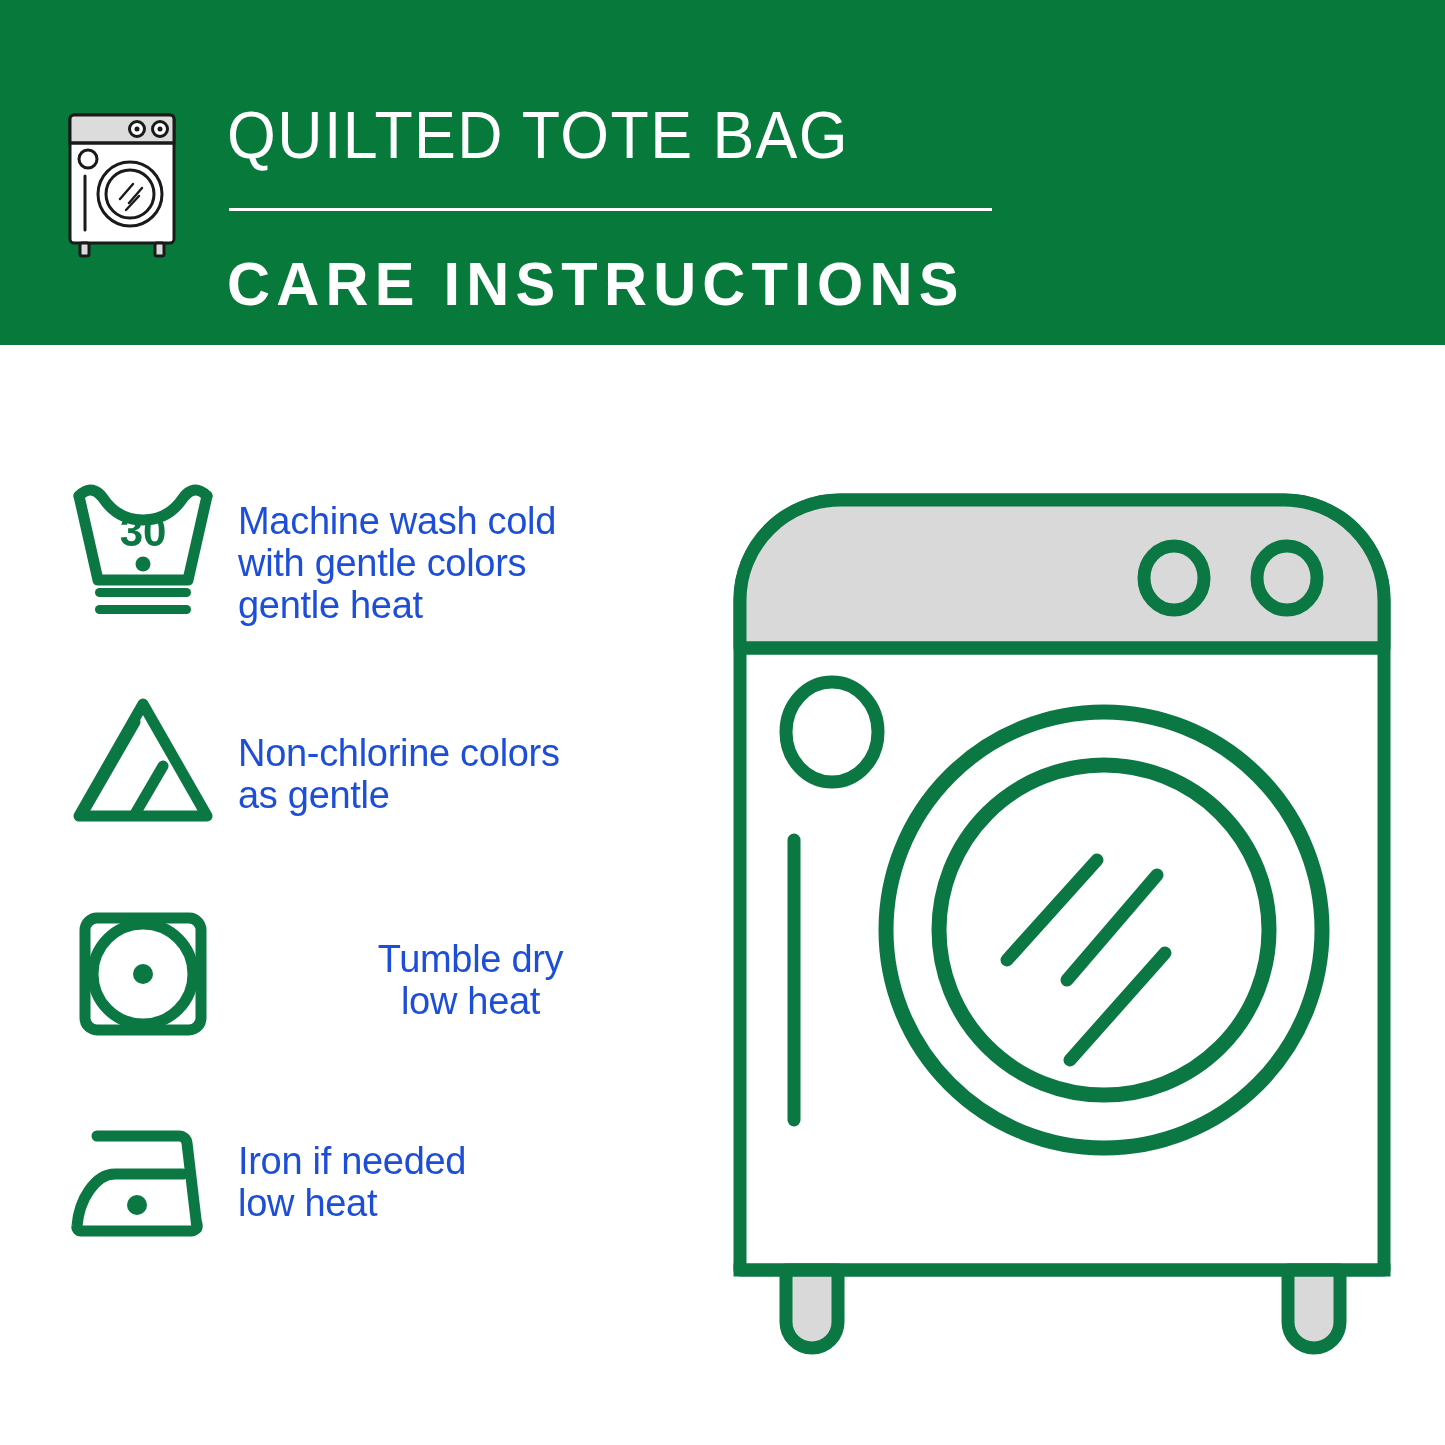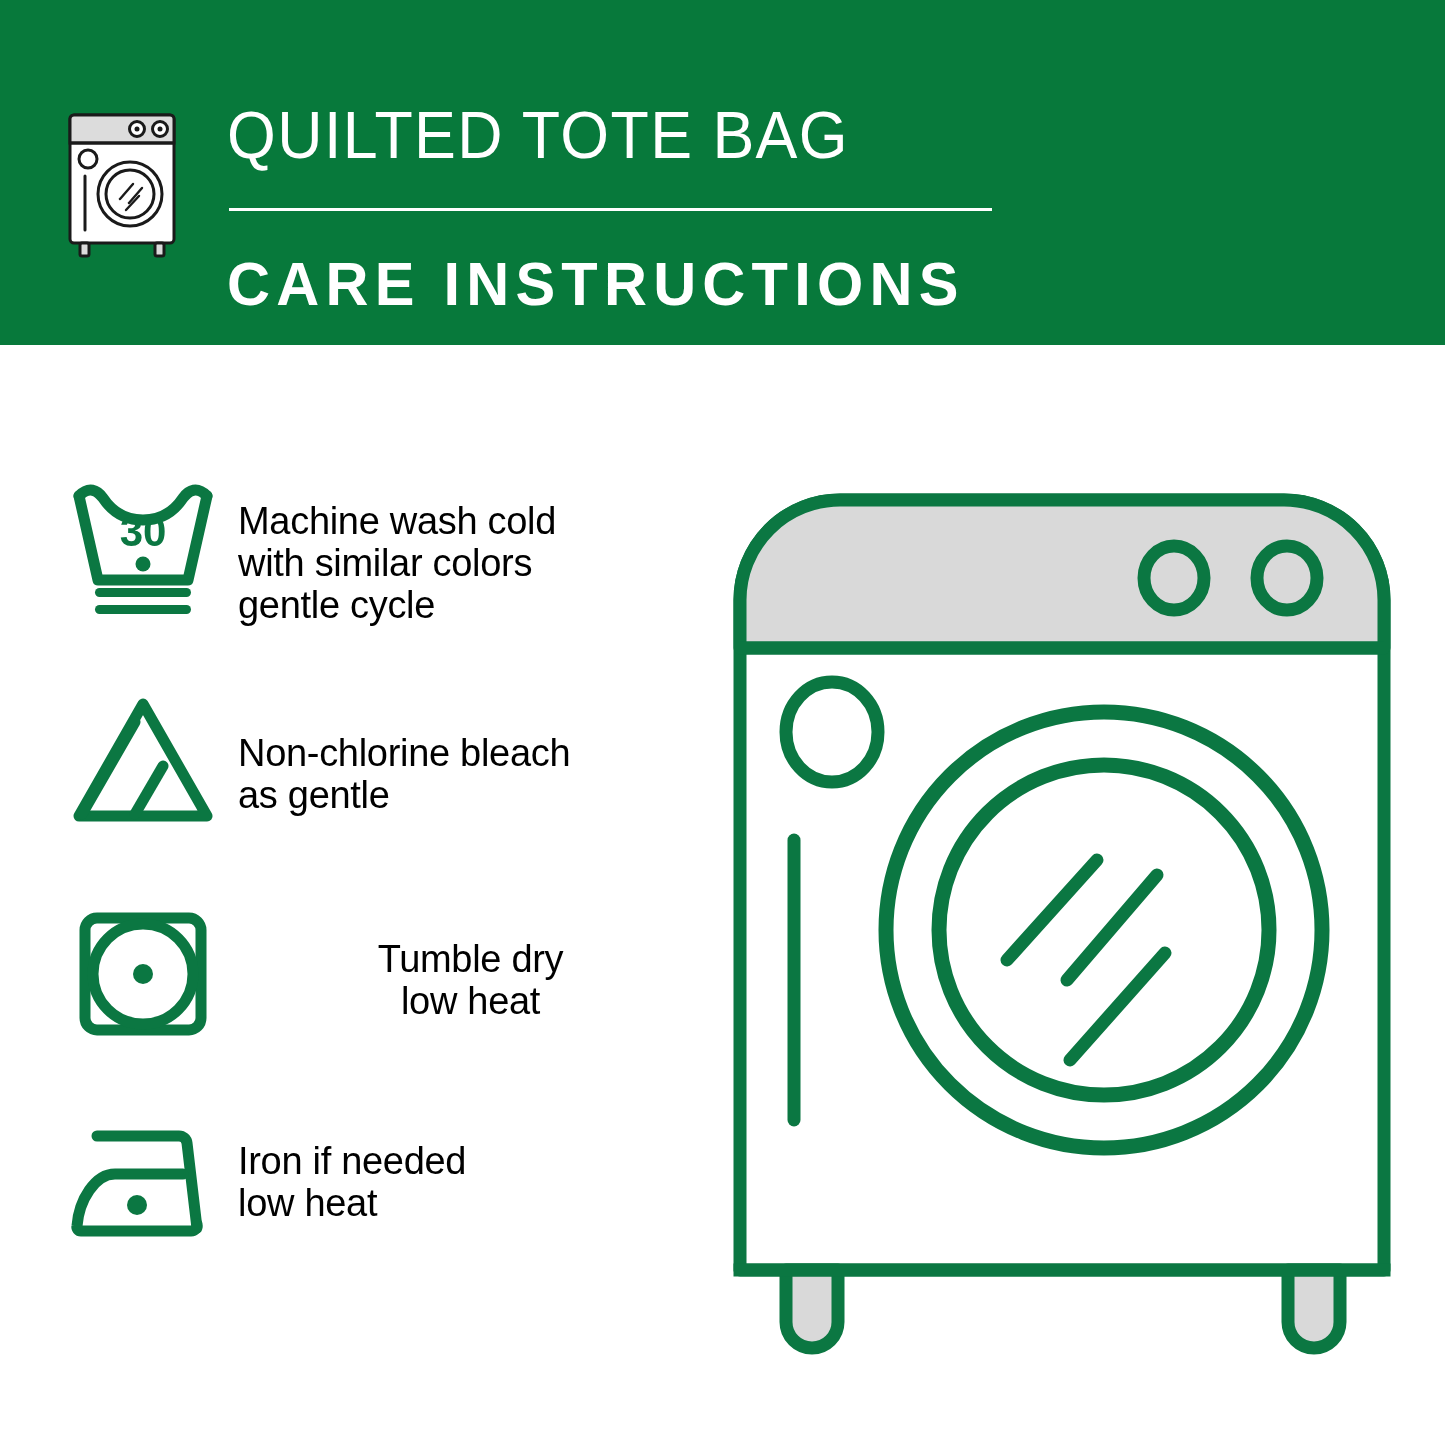--- a/index.html
+++ b/index.html
@@ -96,21 +96,21 @@
     display: flex;
     align-items: flex-end;
     justify-content: flex-start;
     padding-top: 6px;
   }
   .care-icon {
     display: block;
   }
   .care-text {
     flex: 1 1 auto;
-    color: #000000;
+    color: #1d4ed8;
     font-size: 38px;
     line-height: 42px;
     font-weight: 500;
     letter-spacing: -0.3px;
     font-family: "Liberation Sans", sans-serif;
     padding-top: 30px;
   }
   .care-text .line {
     display: block;
     white-space: nowrap;
@@ -188,35 +188,35 @@
           <rect x="32" y="112" width="96" height="9" rx="4.5" fill="#0b7742"></rect>
           <rect x="32" y="129" width="96" height="9" rx="4.5" fill="#0b7742"></rect>
 
           <text x="80" y="70" text-anchor="middle" font-family="Liberation Sans, sans-serif" font-size="42" font-weight="700" fill="#0b7742">30</text>
 
           <circle cx="80" cy="88" r="7.5" fill="#0b7742"></circle>
         </svg>
       </div>
       <div class="care-text">
         <span class="line">Machine wash cold</span>
-        <span class="line">with similar colors</span>
-        <span class="line">gentle cycle</span>
+        <span class="line">with gentle colors</span>
+        <span class="line">gentle heat</span>
       </div>
     </div>
 
     <div class="care-row r-bleach">
       <div class="care-icon-wrap">
         <svg class="care-icon" viewBox="0 0 160 150" width="160" height="150" aria-hidden="true">
           <path d="M80 16 L144 128 L16 128 Z" fill="none" stroke="#0b7742" stroke-width="11" stroke-linejoin="round"></path>
           <line x1="72" y1="34" x2="19" y2="126" stroke="#0b7742" stroke-width="11" stroke-linecap="round"></line>
           <line x1="100" y1="78" x2="72" y2="126" stroke="#0b7742" stroke-width="11" stroke-linecap="round"></line>
         </svg>
       </div>
       <div class="care-text">
-        <span class="line">Non-chlorine bleach</span>
+        <span class="line">Non-chlorine colors</span>
         <span class="line">as gentle</span>
       </div>
     </div>
 
     <div class="care-row r-dry">
       <div class="care-icon-wrap">
         <svg class="care-icon" viewBox="0 0 160 150" width="160" height="150" aria-hidden="true">
           <rect x="22" y="18" width="116" height="112" rx="12" fill="none" stroke="#0b7742" stroke-width="11"></rect>
           <circle cx="80" cy="74" r="50" fill="none" stroke="#0b7742" stroke-width="11"></circle>
           <circle cx="80" cy="74" r="10" fill="#0b7742"></circle>

